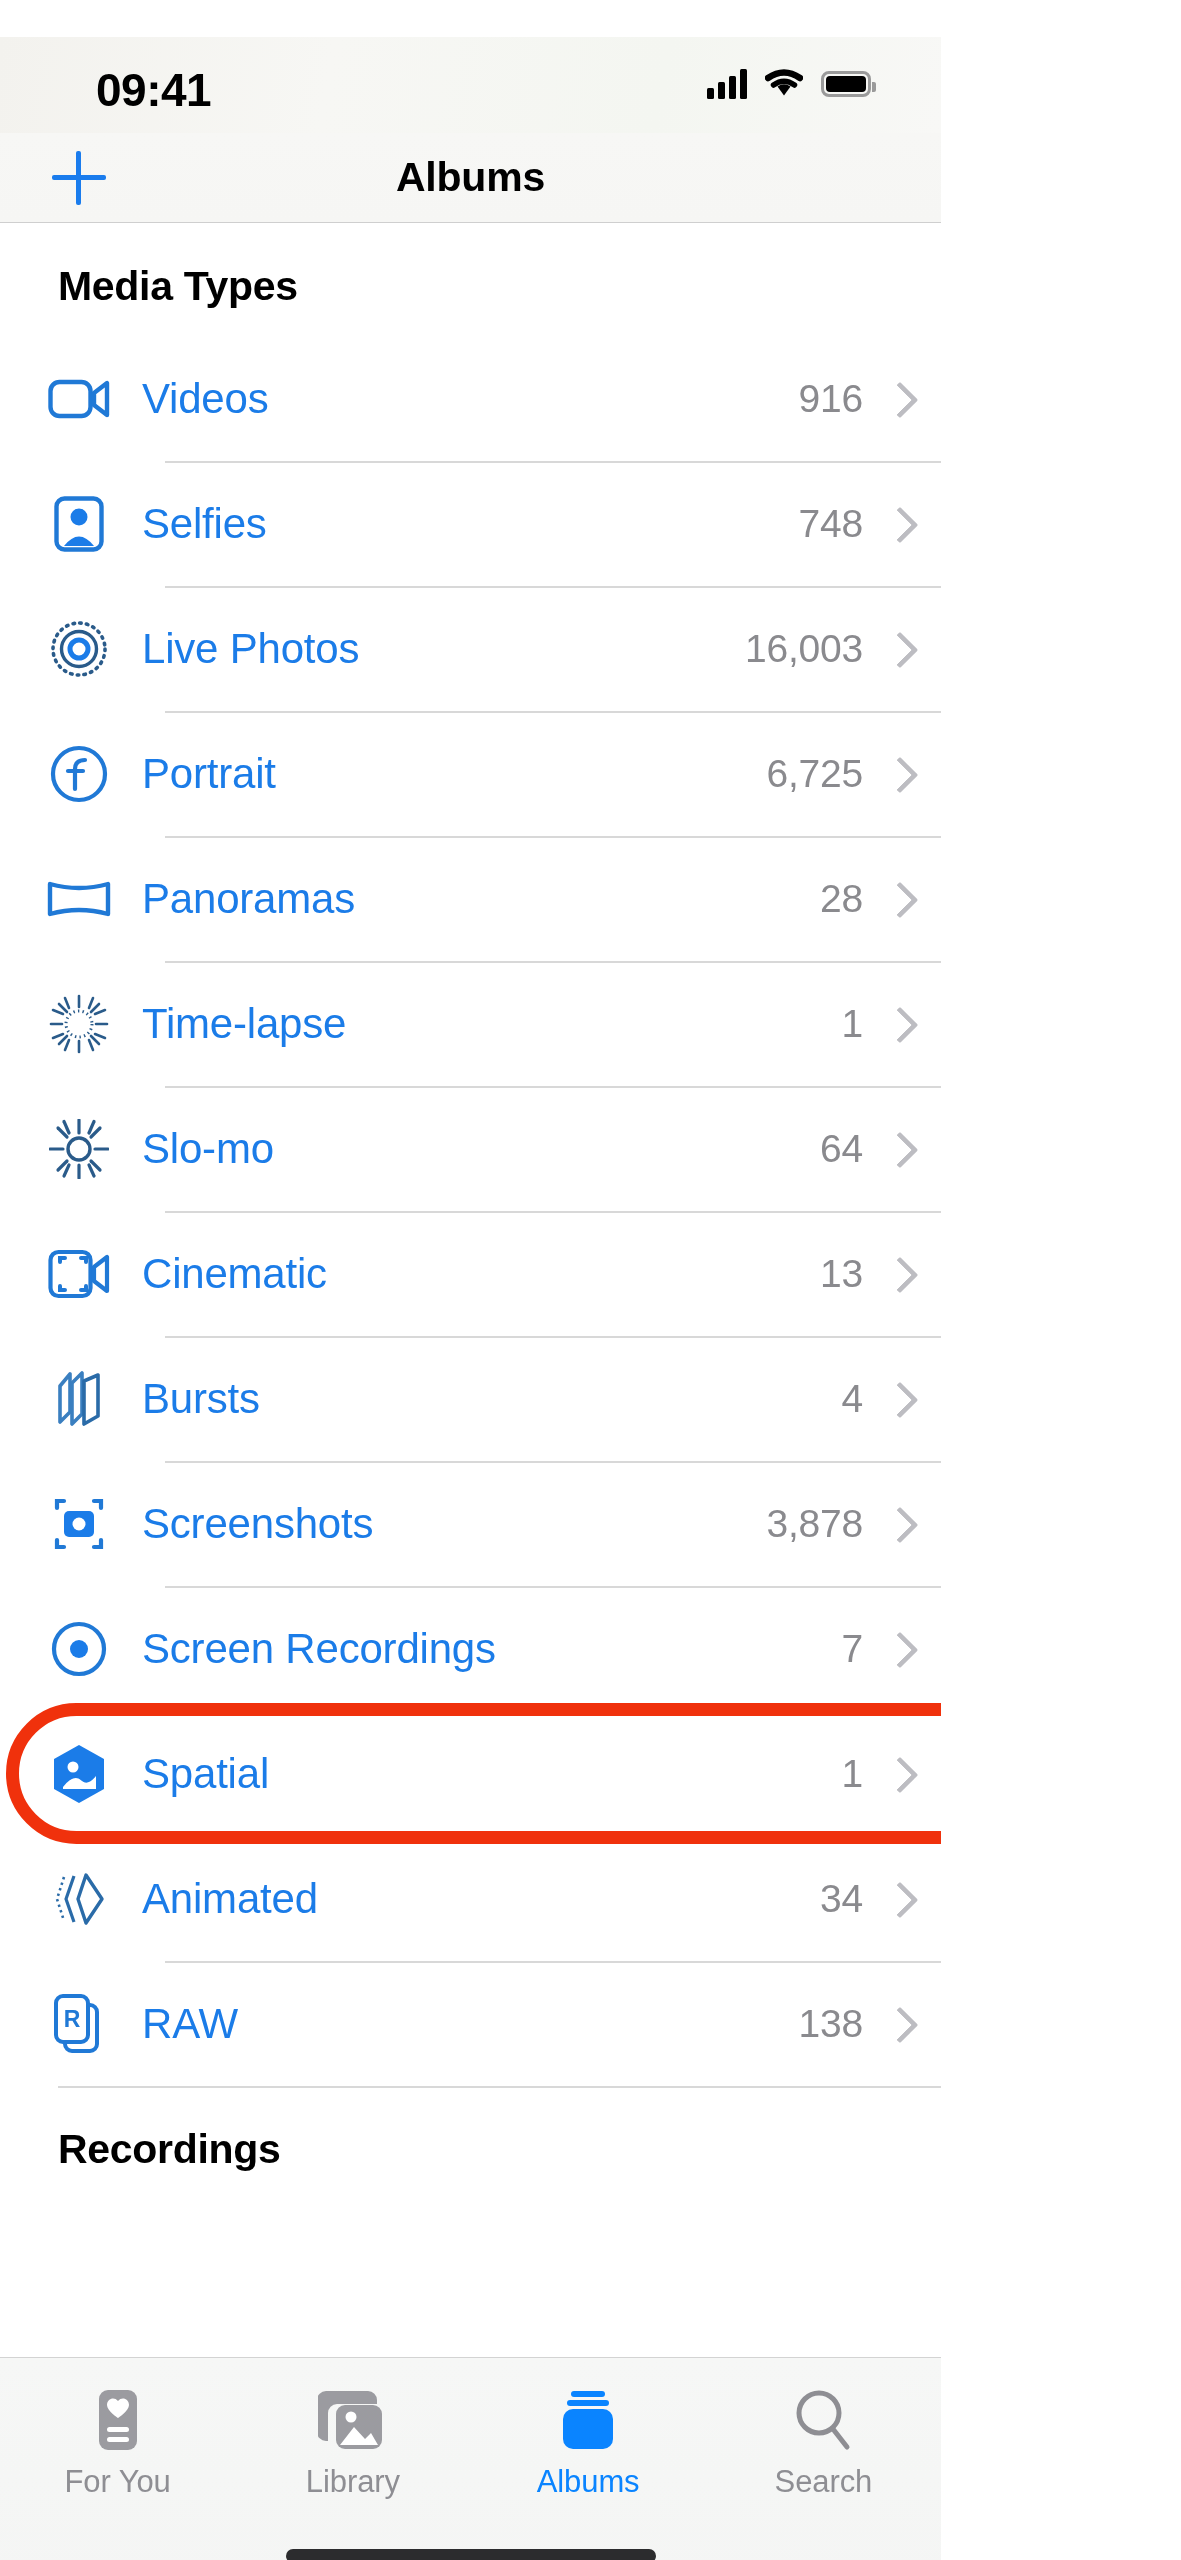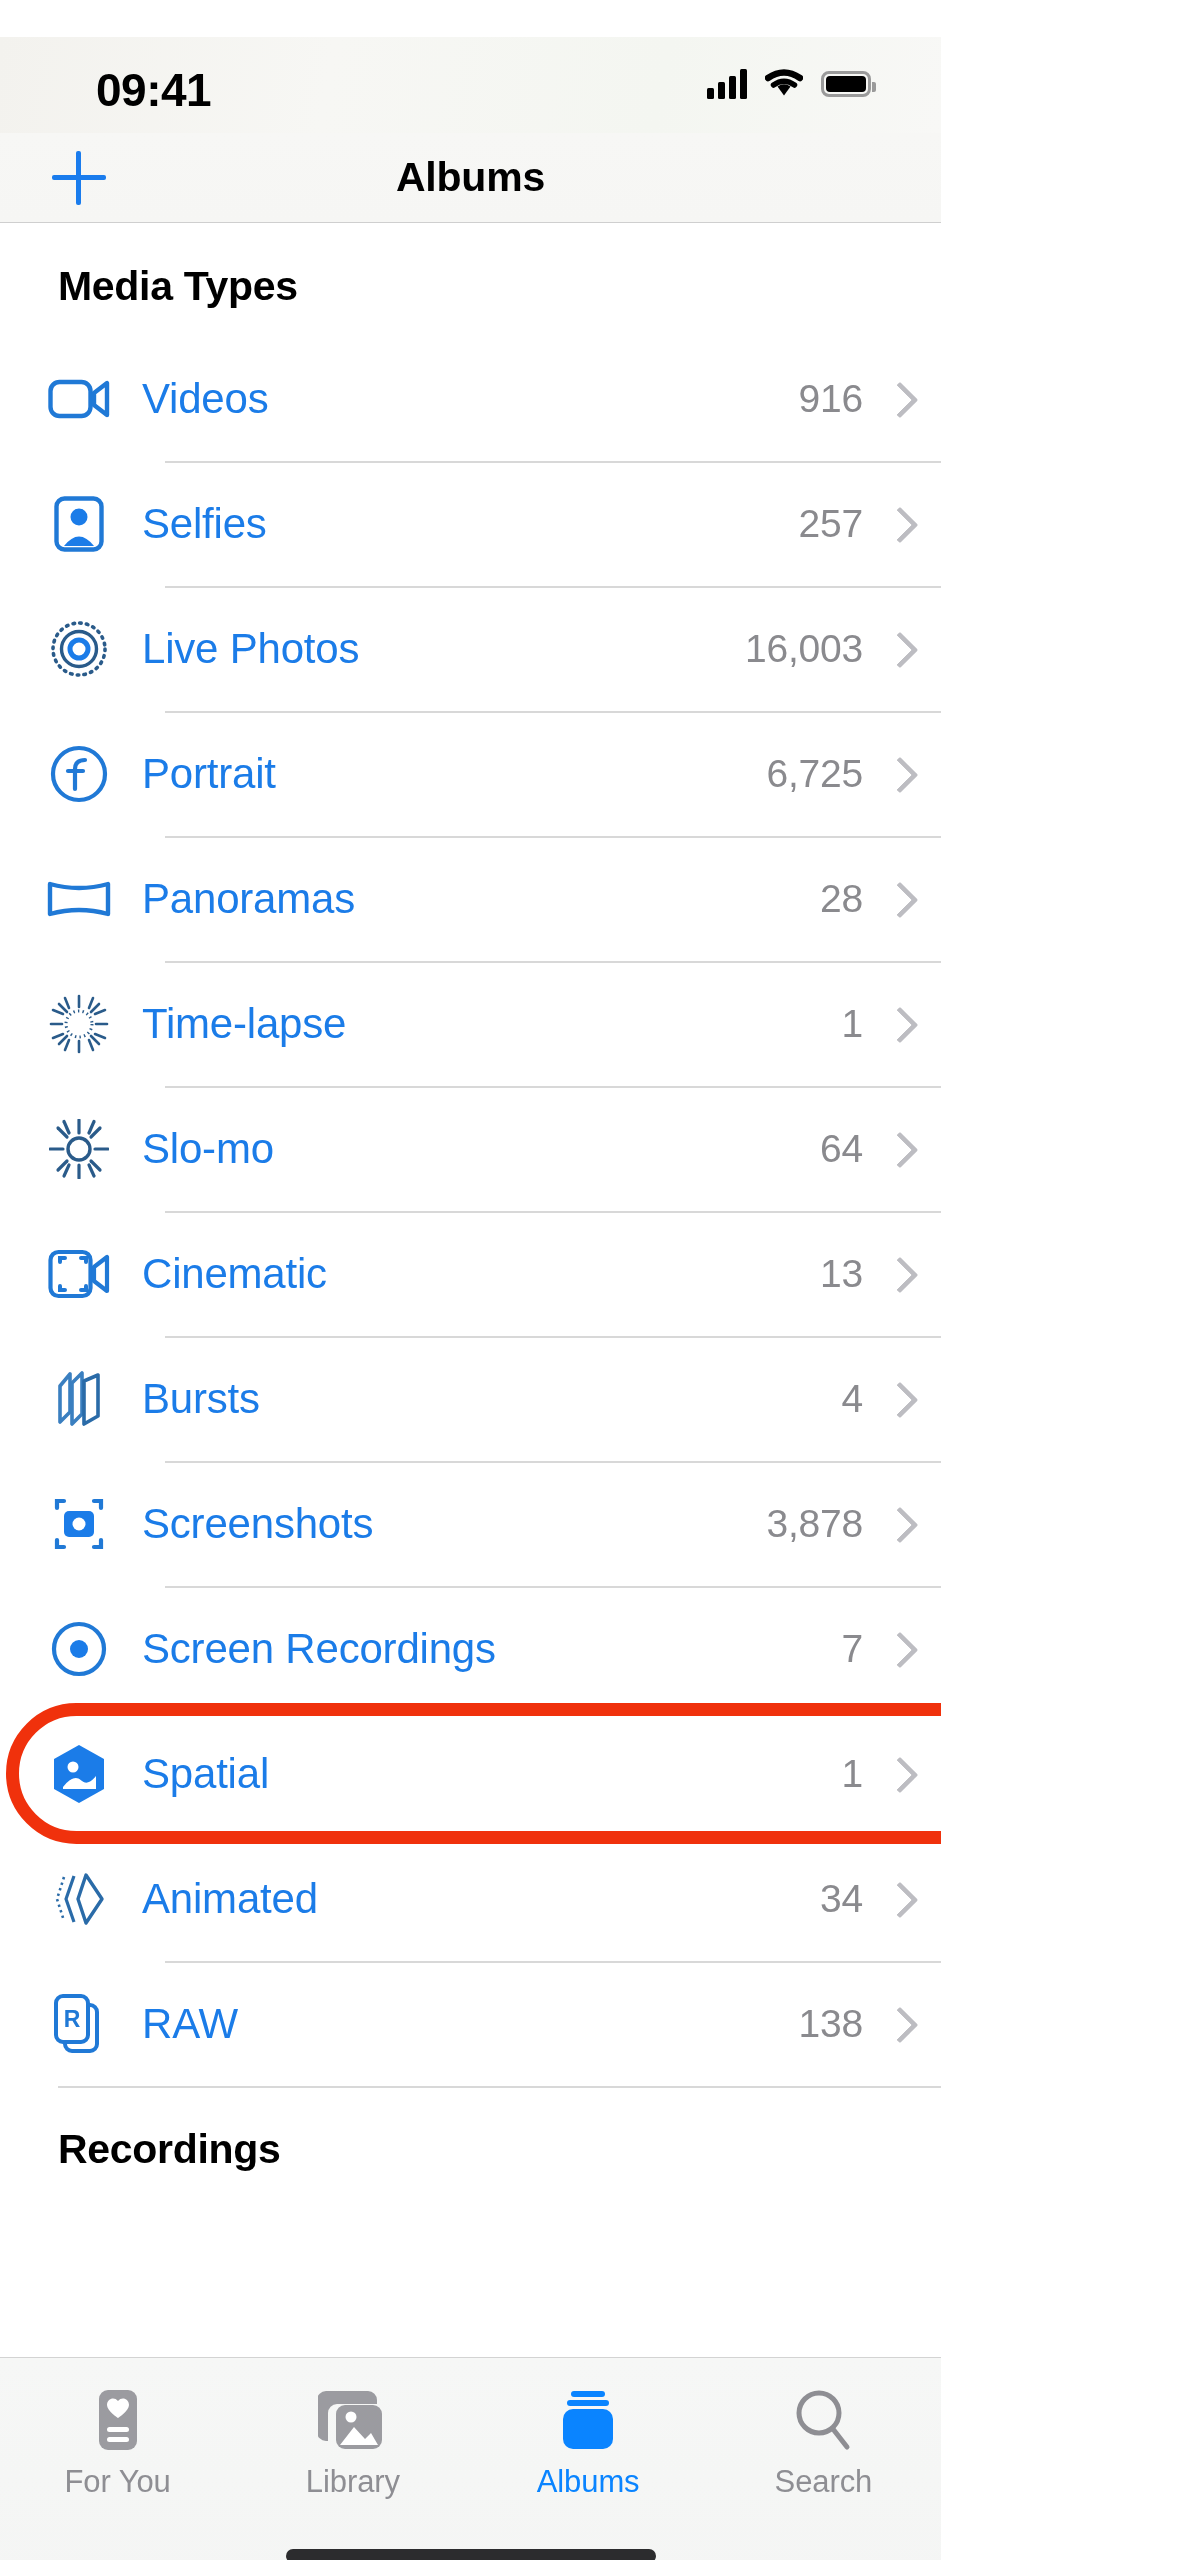--- a/index.html
+++ b/index.html
@@ -170,21 +170,21 @@
 
       <div class="row">
         <span class="row-icon">
           <svg width="50" height="56" viewBox="0 0 50 56">
             <rect x="2.5" y="2.5" width="45" height="51" rx="8" fill="none" stroke="#2079d6" stroke-width="4.4"></rect>
             <circle cx="25" cy="21" r="8.5" fill="#1b7ce8"></circle>
             <path d="M10 50 Q25 31 40 50 Z" fill="#1b7ce8"></path>
           </svg>
         </span>
         <span class="row-label">Selfies</span>
-        <span class="row-count">257</span>
+        <span class="row-count">748</span>
         <span class="chev"></span>
       </div>
 
       <div class="row">
         <span class="row-icon">
           <svg width="62" height="62" viewBox="0 0 62 62">
             <circle cx="31" cy="31" r="9" fill="none" stroke="#1b7ce8" stroke-width="5"></circle>
             <circle cx="31" cy="31" r="17.5" fill="none" stroke="#2a5b8a" stroke-width="3.4"></circle>
             <circle cx="31" cy="31" r="26" fill="none" stroke="#2a5b8a" stroke-width="3.6" stroke-dasharray="1.6 5.2" stroke-linecap="round"></circle>
           </svg>

